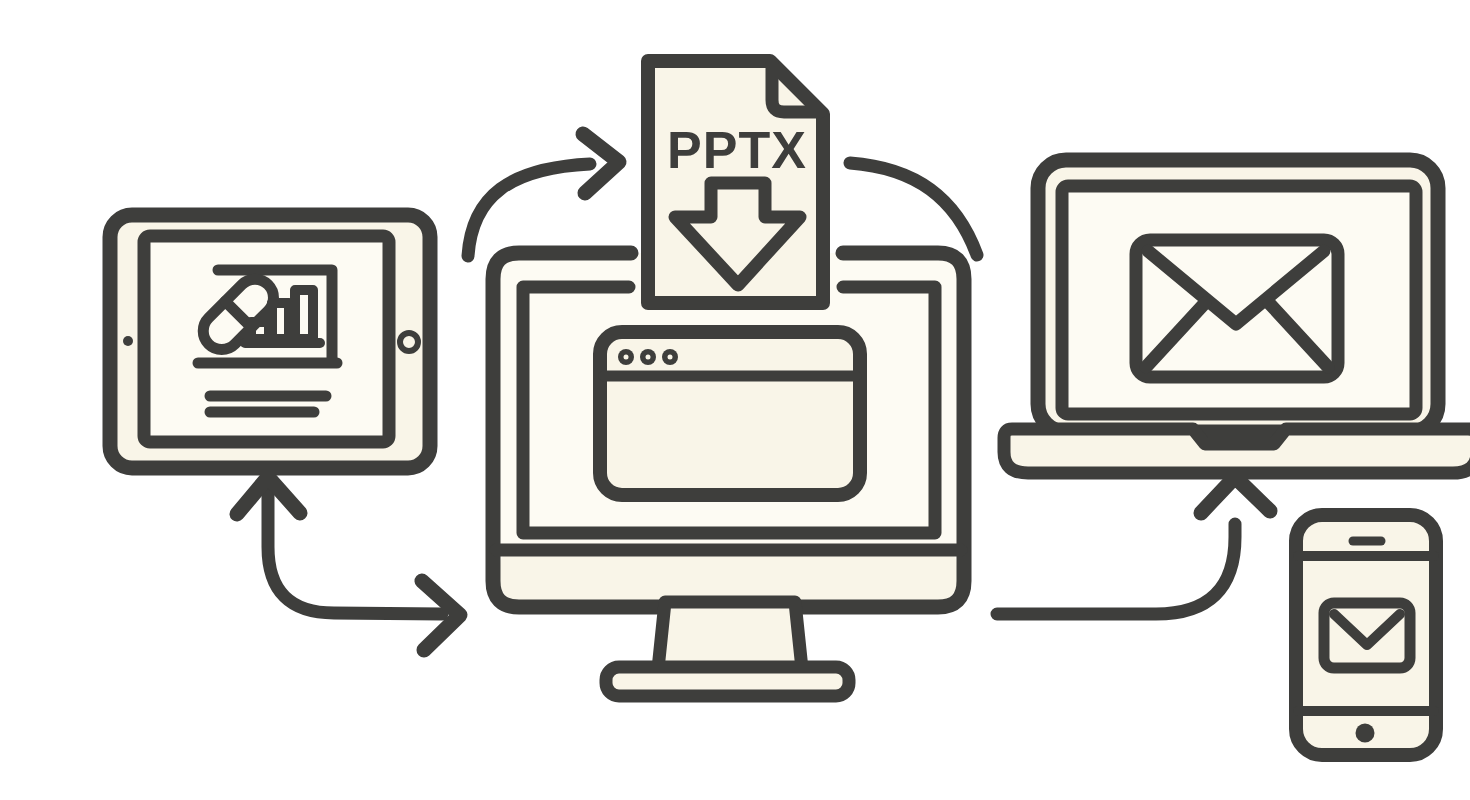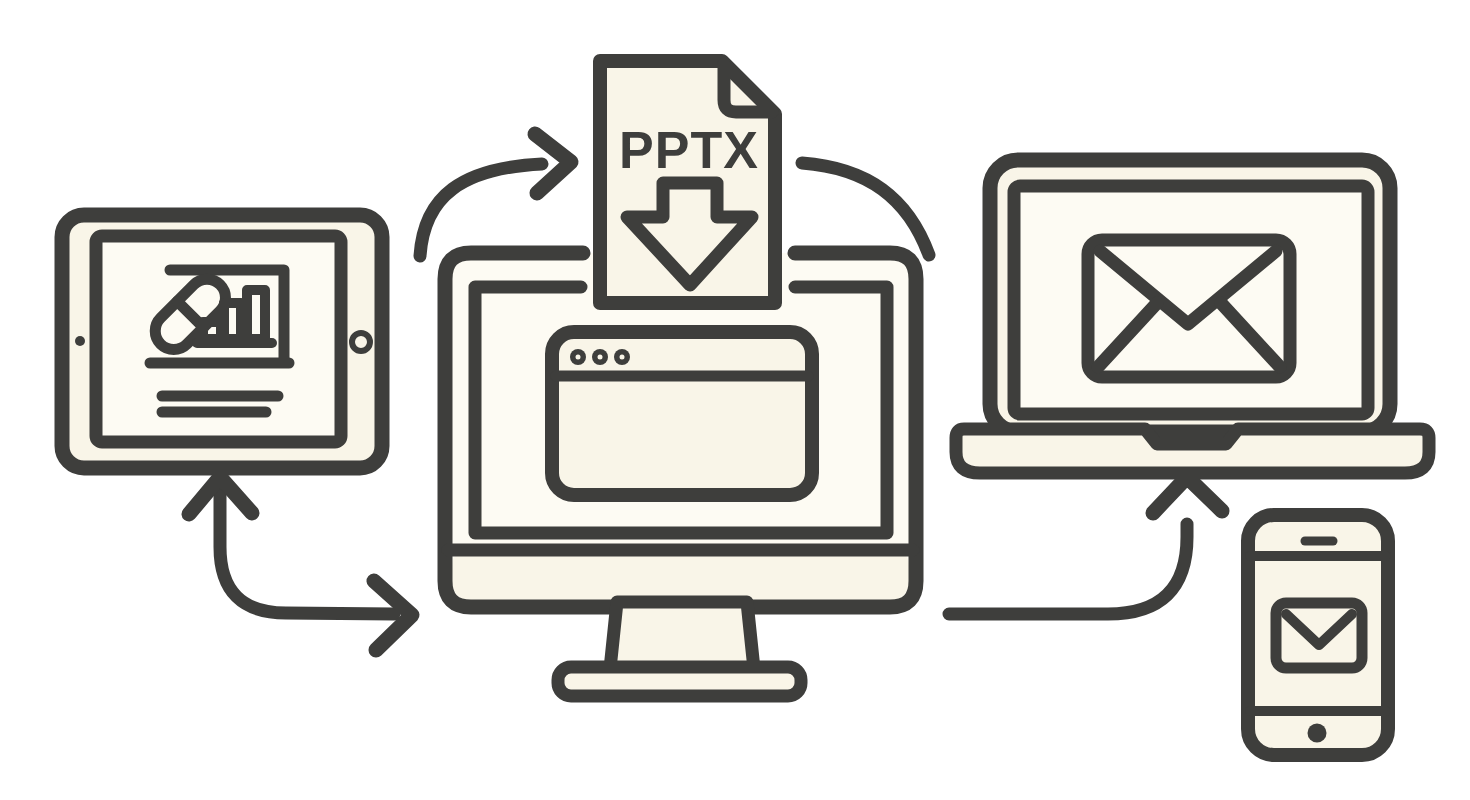--- a/index.html
+++ b/index.html
@@ -9,21 +9,21 @@
     --bg:#ffffff;
   }
   *{box-sizing:border-box;}
   html,body{margin:0;padding:0;}
   body{
     width:1470px;height:800px;
     background:var(--bg);
     font-family:"Liberation Sans", sans-serif;
     overflow:hidden;
   }
-  .diagram-wrap{width:1470px;height:800px;}
+  .diagram-wrap{width:1470px;height:800px;padding-left:48px;}
   svg{display:block;}
   .stroke{stroke:var(--line);fill:none;stroke-linecap:round;stroke-linejoin:round;}
   .fill-cream{fill:var(--fill);}
   .fill-screen{fill:var(--screen);}
   .fill-line{fill:var(--line);}
   .pptx-label{
     font-family:"Liberation Sans", sans-serif;
     font-weight:bold;
     font-size:52px;
     letter-spacing:1px;

